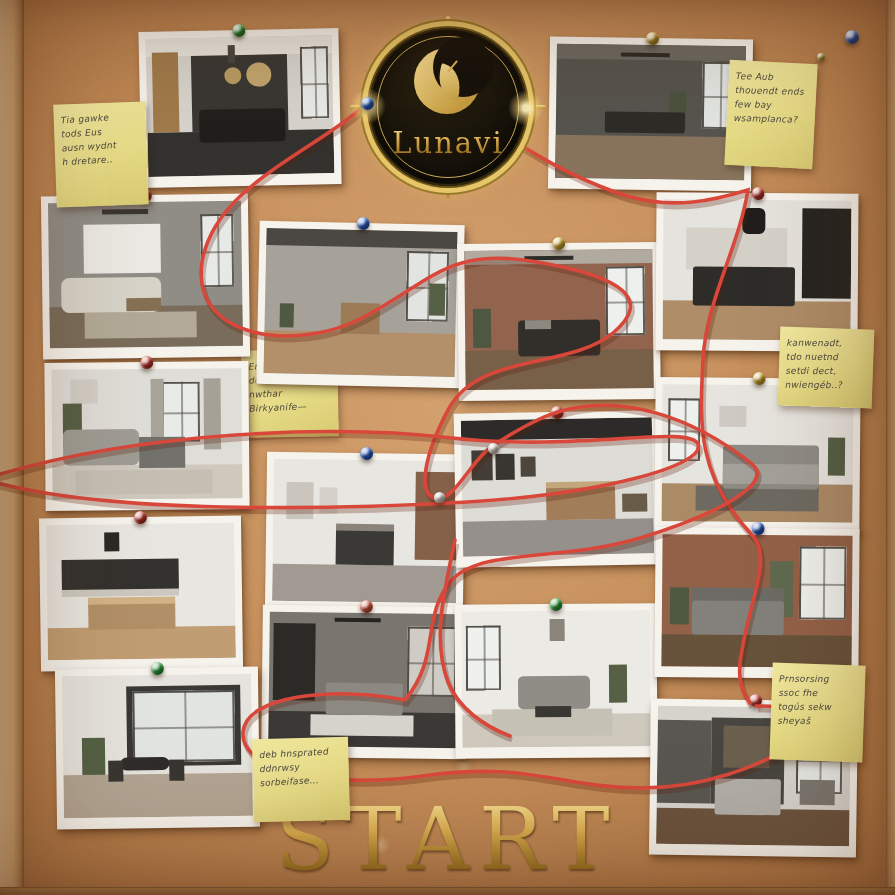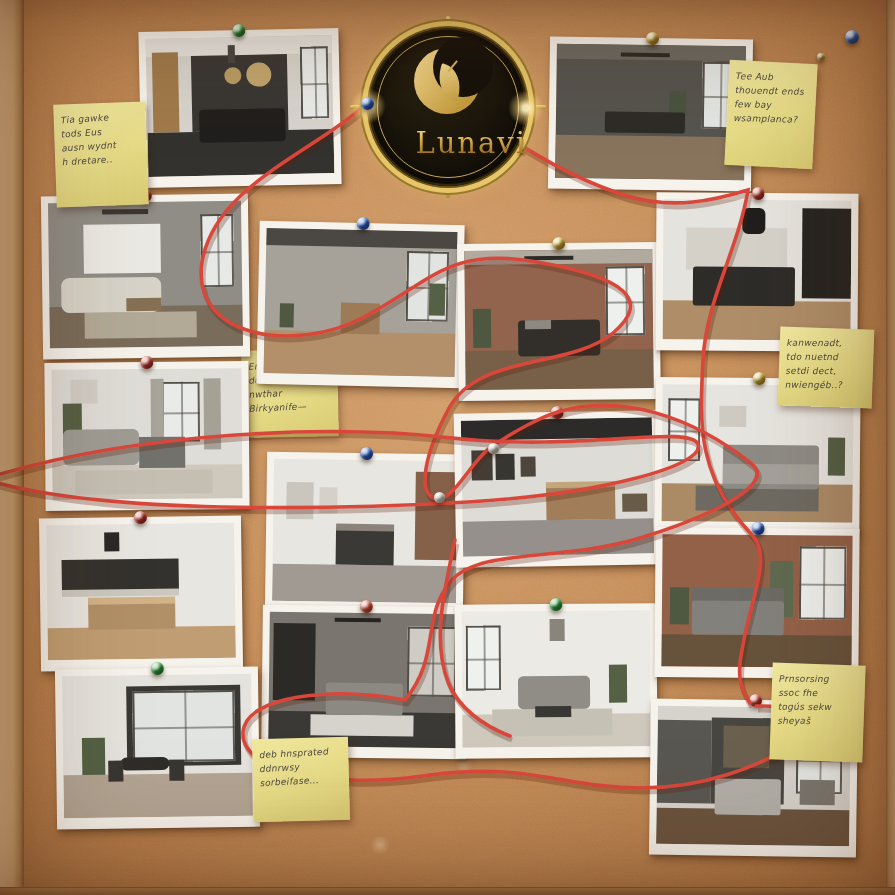--- a/index.html
+++ b/index.html
@@ -51,21 +51,21 @@
     background:radial-gradient(circle at 42% 35%, #26200f 0%, #15110a 68%);
     box-shadow:0 0 0 2px #6b5318,0 0 0 7px #e7c569,0 0 0 9px #997a2b,0 0 20px 5px rgba(238,203,112,.4),
                inset 0 0 0 2px #30270f, inset 0 0 24px rgba(0,0,0,.85);}
   #logo .inner-ring{position:absolute;inset:8px;border:1px solid #c9a855;border-radius:50%;}
   #logo .moon{position:absolute;left:45px;top:20px;width:66px;height:66px;border-radius:50%;
     background:linear-gradient(135deg,#f2d78b 10%,#c59c3f 80%);}
   #logo .moon::after{content:'';position:absolute;left:19px;top:-11px;width:60px;height:60px;border-radius:50%;background:#15110a;}
   #logo .leaf{position:absolute;left:68px;top:38px;width:25px;height:33px;z-index:2;
     background:linear-gradient(145deg,#f4db92,#c49d41);border-radius:6% 95% 12% 95%;transform:rotate(16deg);}
   #logo .leaf::after{content:'';position:absolute;left:10px;top:-7px;width:2px;height:14px;background:#d8b35c;transform:rotate(24deg);}
-  #logo .brand{position:absolute;left:0;right:0;top:98px;text-align:right;font:29px "DejaVu Serif",serif;letter-spacing:2px;}
+  #logo .brand{position:absolute;left:0;right:0;top:98px;text-align:center;font:29px "DejaVu Serif",serif;letter-spacing:2px;}
   .tick{position:absolute;background:linear-gradient(#f1d98b,#ad882c);z-index:4;border-radius:2px;}
   .glint{position:absolute;width:36px;height:36px;border-radius:50%;z-index:6;pointer-events:none;
     background:radial-gradient(circle,rgba(255,243,190,.95) 0 12%,rgba(255,221,130,.5) 36%,transparent 70%);}
 </style>
 </head>
 <body>
 
 <div id="board">
 
   <svg id="texture" width="895" height="895">
@@ -78,20 +78,21 @@
   <div class="stain" style="left:160px;top:775px;width:26px;height:26px;background:radial-gradient(circle,rgba(240,220,185,.65),transparent 70%);"></div>
   <div class="stain" style="left:218px;top:718px;width:22px;height:22px;background:radial-gradient(circle,rgba(235,215,175,.5),transparent 70%);"></div>
   <div class="stain" style="left:455px;top:755px;width:18px;height:18px;background:radial-gradient(circle,rgba(240,222,188,.5),transparent 70%);"></div>
   <div class="stain" style="left:80px;top:108px;width:30px;height:30px;background:radial-gradient(circle,rgba(225,200,165,.45),transparent 70%);"></div>
   <div class="stain" style="left:370px;top:835px;width:20px;height:20px;background:radial-gradient(circle,rgba(238,218,182,.45),transparent 70%);"></div>
 
   <div class="frame frame-left"></div>
   <div class="frame frame-right"></div>
   <div class="frame frame-bottom"></div>
 
+  <div id="start-label" class="gold">START</div>
 
   <div class="tick" style="left:446px;top:16px;width:4px;height:36px;"></div>
   <div class="tick" style="left:446px;top:162px;width:4px;height:36px;"></div>
   <div class="tick" style="left:350px;top:105px;width:38px;height:4px;"></div>
   <div class="tick" style="left:508px;top:105px;width:38px;height:4px;"></div>
 
   <div id="logo">
     <div class="inner-ring"></div>
     <div class="moon"></div>
     <div class="leaf"></div>

